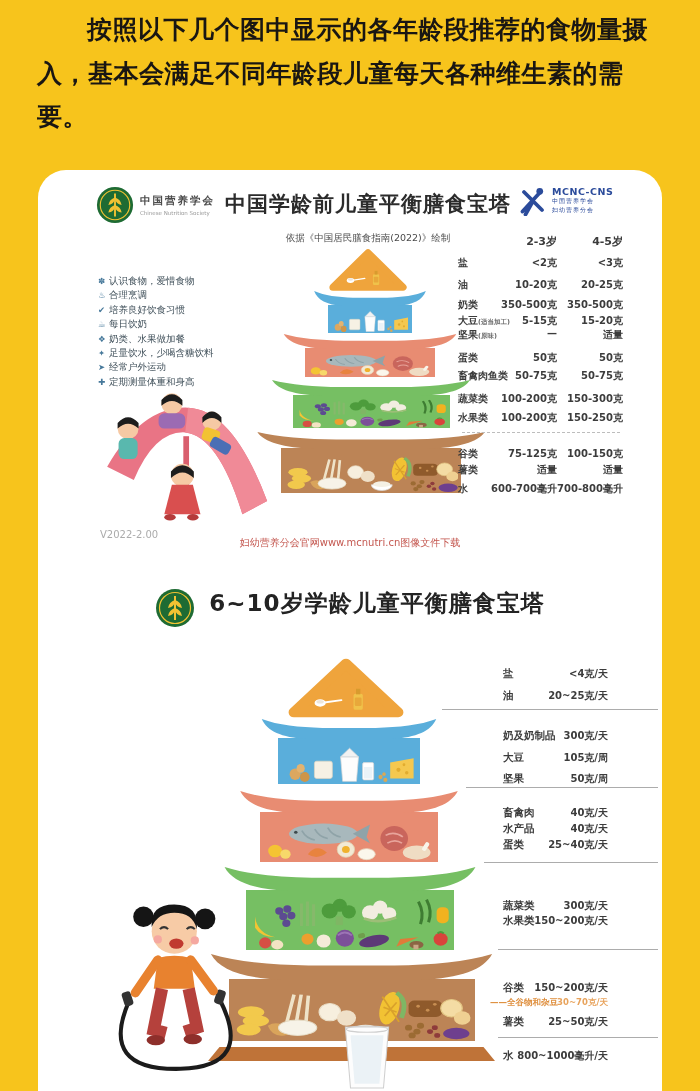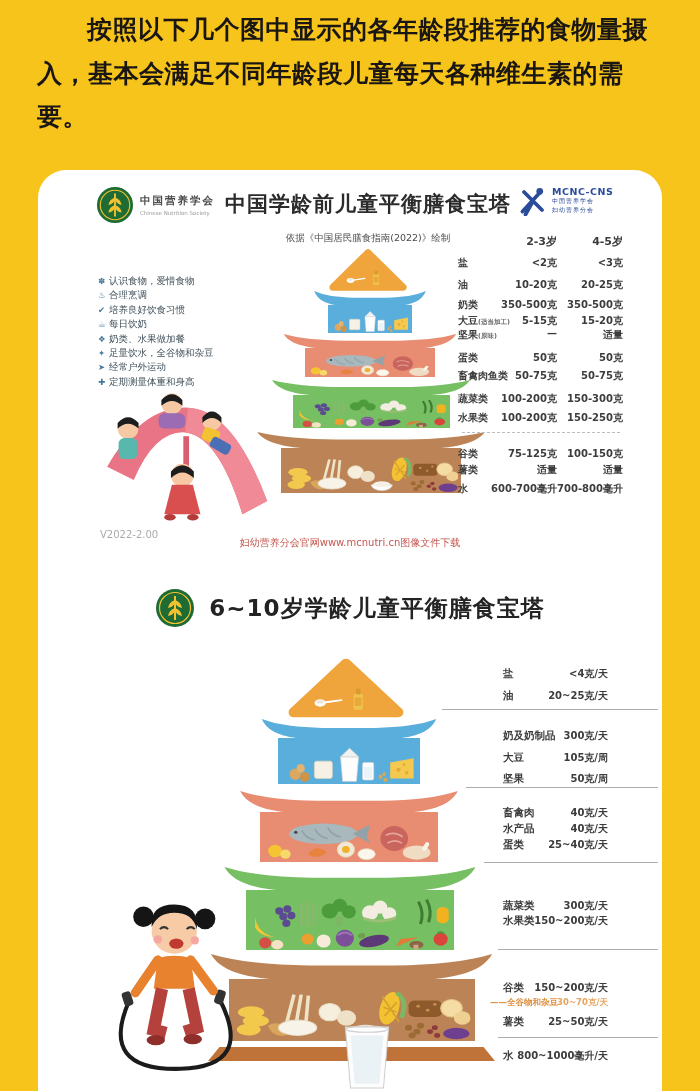--- a/index.html
+++ b/index.html
@@ -46,21 +46,21 @@
   .p1row .v2{position:absolute;right:0;white-space:nowrap}
   .dashline{position:absolute;border-top:1px dashed #BDBDBD}
 
   .base1{position:absolute;left:247px;top:327px;width:170px;height:34px;border:1px solid #C8C0B0;
          border-radius:2px;text-align:center;padding-top:4px;background:#fff}
   .base1 div{font-size:8.5px;line-height:12px;color:#7B5B3F}
   .version{position:absolute;left:62px;top:359px;font-size:10px;color:#ABABAB}
   .weblink{position:absolute;left:0;top:366px;width:624px;text-align:center;font-size:10px;color:#C4574F}
 
   
-  .p2-titlerow{position:absolute;left:0;top:418px;width:624px;display:flex;align-items:center;justify-content:center;gap:14px}
+  .p2-titlerow{position:absolute;left:0;top:418px;width:624px;display:flex;align-items:flex-start;justify-content:center;gap:14px}
   .p2-titlerow .cns-badge{width:40px;height:40px}
   .p2-title{font-size:23px;font-weight:700;color:#232323;letter-spacing:1px}
   .p2row{position:absolute;left:465px;width:105px;height:13px;font-size:10.5px;font-weight:700;color:#3C3C3C}
   .p2row .lbl{position:absolute;left:0;white-space:nowrap}
   .p2row .val{position:absolute;right:0;white-space:nowrap;font-size:10px}
   .p2row.sub{font-size:8.5px;color:#DF8F3E}
   .p2row.sub .val{font-size:8.5px;color:#E8A35C}
   .hline{position:absolute;height:1px;background:#ACACAC}
   .base2{position:absolute;left:170px;top:877px;width:287px;height:14px;background:#BF7338;
          clip-path:polygon(4% 0,96% 0,100% 100%,0 100%)}
@@ -277,21 +277,21 @@
           <div class="mcnc-s">妇幼营养分会</div>
         </div>
       </div>
 
       <ul class="tips">
         <li><span class="ti">✽</span><span>认识食物，爱惜食物</span></li>
         <li><span class="ti">♨</span><span>合理烹调</span></li>
         <li><span class="ti">✔</span><span>培养良好饮食习惯</span></li>
         <li><span class="ti">☕</span><span>每日饮奶</span></li>
         <li><span class="ti">❖</span><span>奶类、水果做加餐</span></li>
-        <li><span class="ti">✦</span><span>足量饮水，全谷物和杂豆</span></li>
+        <li><span class="ti">✦</span><span>足量饮水，少喝含糖饮料</span></li>
         <li><span class="ti">➤</span><span>经常户外运动</span></li>
         <li><span class="ti">✚</span><span>定期测量体重和身高</span></li>
       </ul>
 
       <div class="rooftri" style="left:291px;top:78px;width:78px;height:44px">
         <svg class="shape" viewBox="0 0 100 56" preserveAspectRatio="none">
           <path d="M50,6 L95,50 L5,50 Z" fill="#EFA43C" stroke="#EFA43C" stroke-width="9" stroke-linejoin="round"></path>
           </svg>
         <svg class="tri-foods" viewBox="0 0 120 50">
             <use href="#f-saltoil"></use>

